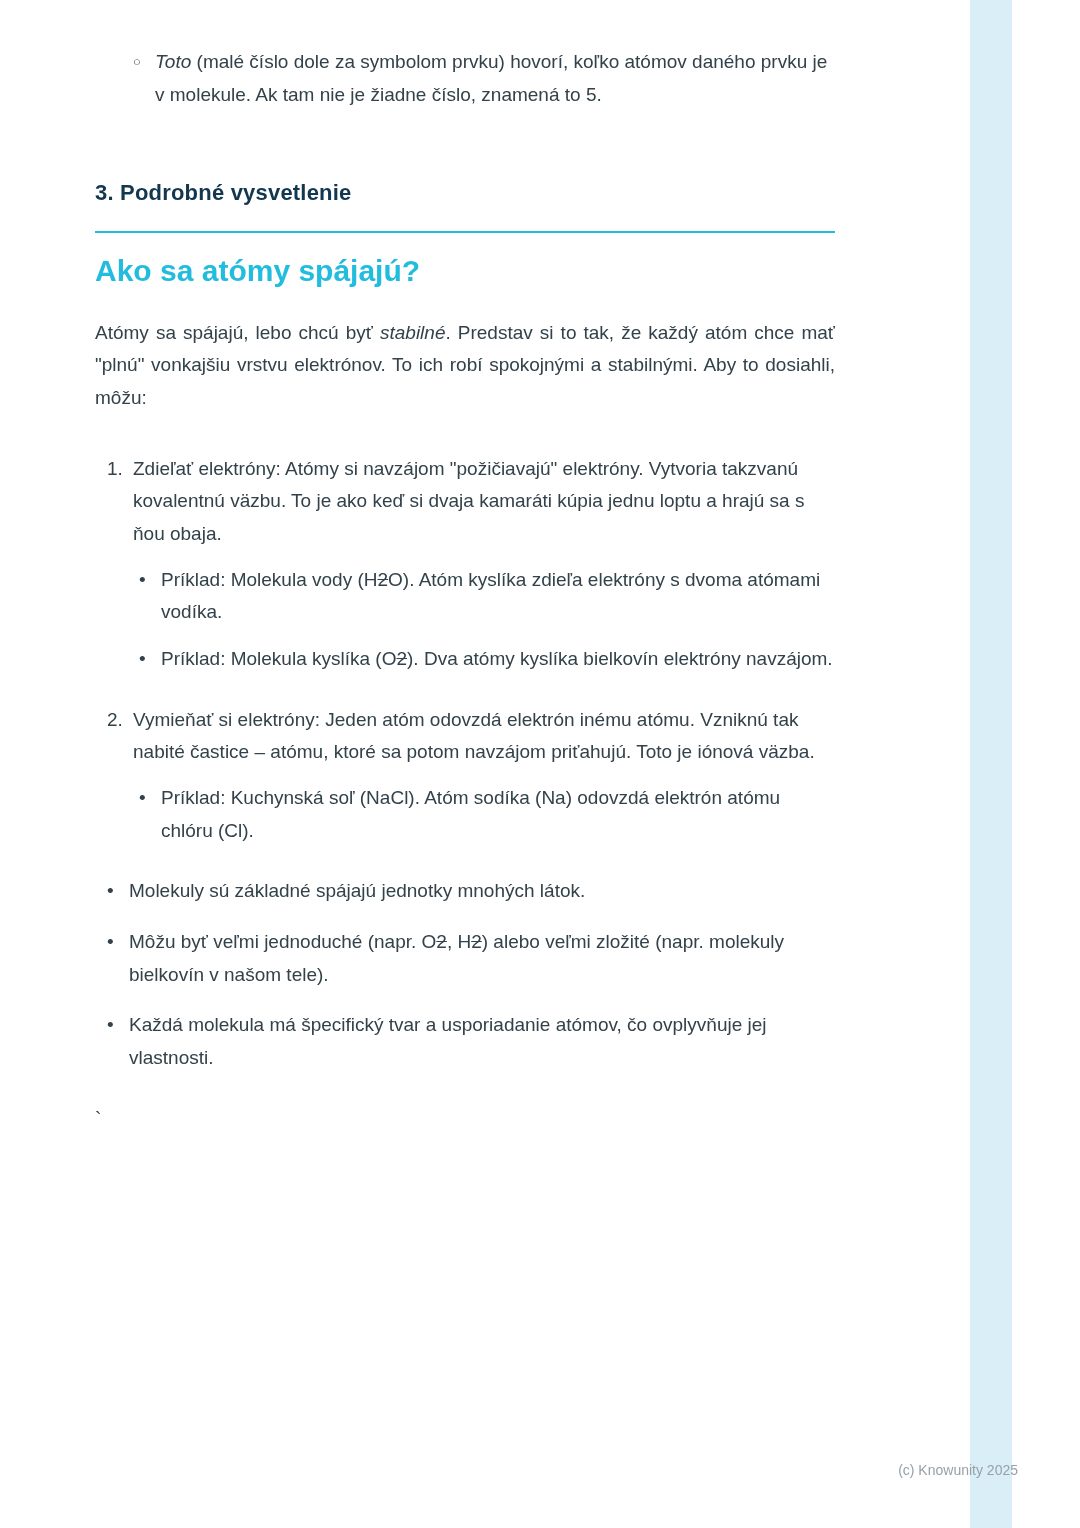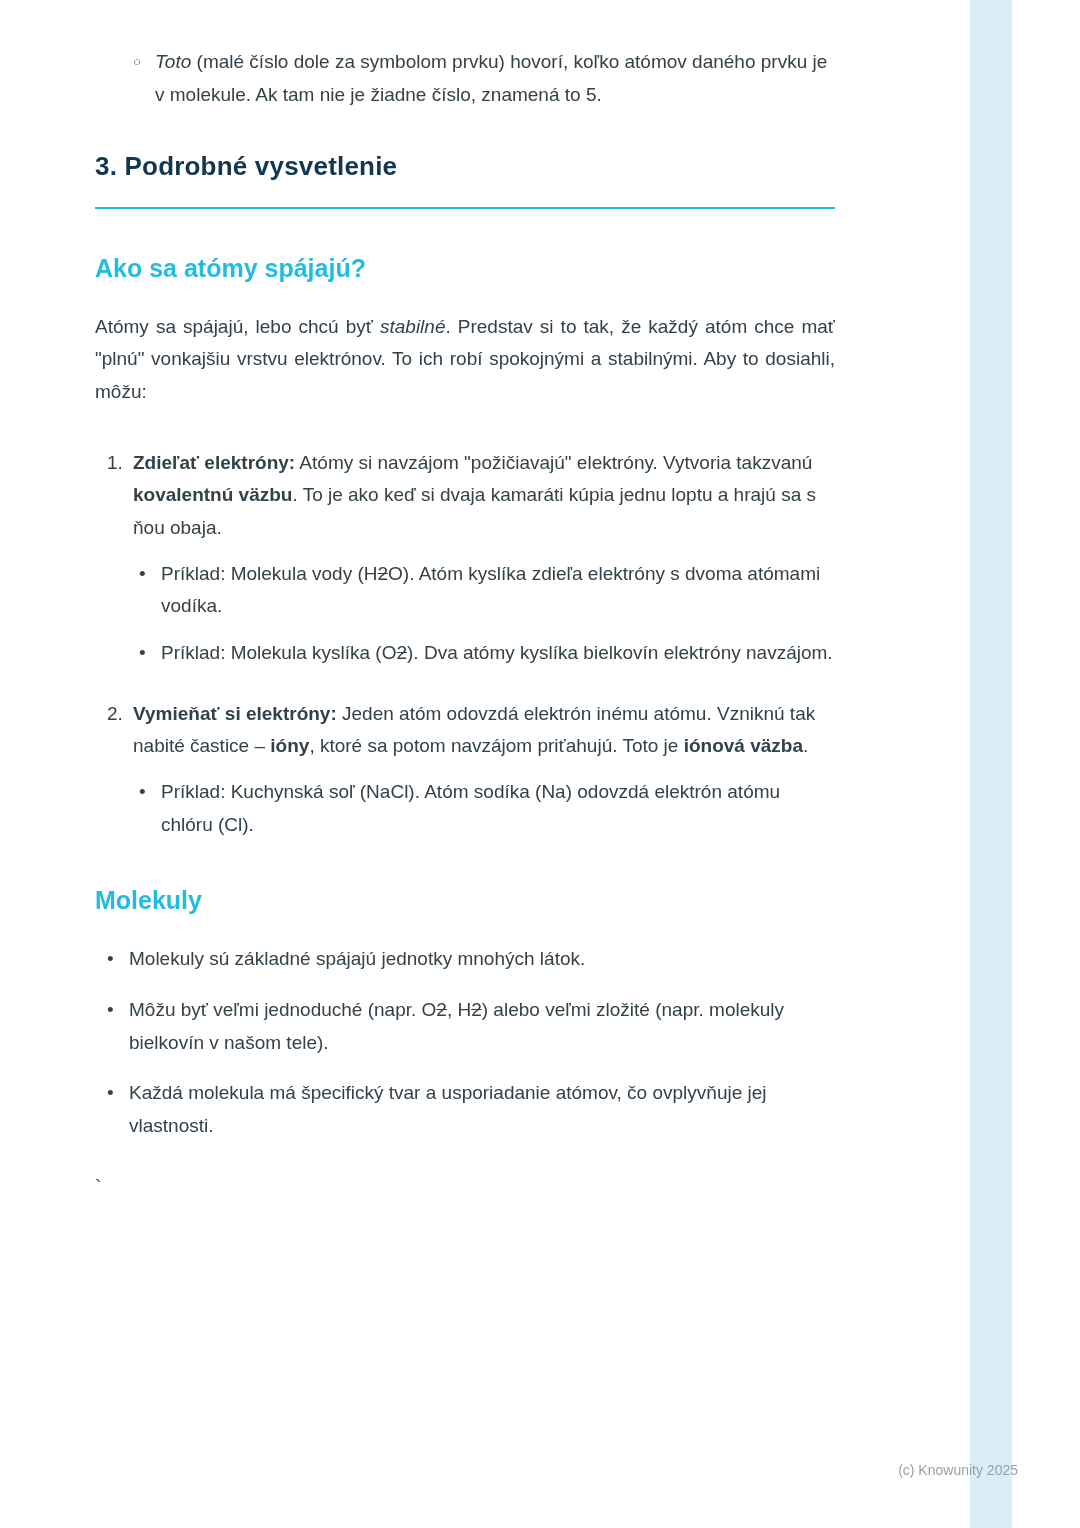--- a/index.html
+++ b/index.html
@@ -37,54 +37,54 @@
 
   .row { display: flex; align-items: flex-start; }
   .row .li-text { flex: 1; min-width: 0; }
   .marker { flex: 0 0 auto; }
 
   
   .intro-bullet { padding-left: 38px; }
   .intro-bullet .marker { width: 22px; font-size: 13px; line-height: 32.5px; }
 
   h1.section {
-    margin: 40px 0 0;
-    font-size: 26px;
+    margin: 69px 0 0;
+    font-size: 22px;
     line-height: 1.2;
     font-weight: 700;
     letter-spacing: .2px;
     color: var(--heading, #12374f);
   }
 
   .rule { margin-top: 24px; height: 2px; background: var(--accent, #22bcdf); }
 
   h2.sub {
-    margin: 44px 0 0;
-    font-size: 25px;
+    margin: 20px 0 0;
+    font-size: 30px;
     line-height: 1.2;
     font-weight: 700;
     color: var(--accent, #22bcdf);
   }
 
   p.lead { margin: 28px 0 7px; text-align: justify; }
 
   .numlist { margin-top: 38px; }
   .numitem { padding-left: 12px; margin-bottom: 28px; }
   .numitem > .row > .marker { width: 26px; line-height: 32.5px; }
 
   .sublist { margin-top: 13px; }
   .subitem { padding-left: 32px; margin-bottom: 14px; }
   .subitem .marker { width: 22px; line-height: 32.5px; }
 
   .bullist { margin-top: 28px; }
   .bulitem { padding-left: 12px; margin-bottom: 18px; }
   .bulitem .marker { width: 22px; line-height: 32.5px; }
 
   .it { font-style: italic; }
-  .bd { font-weight: 700; }
+  .bd { font-weight: 400; }
   .st { text-decoration: line-through; }
 
   .stray { margin-top: 28px; }
 
   .footer {
     position: absolute;
     right: 62px;
     bottom: 50px;
     z-index: 3;
     font-size: 14px;
@@ -126,33 +126,32 @@
           <div class="txt row subitem">
             <span class="marker">•</span>
             <div class="li-text"><span>Príklad: Molekula kyslíka (O</span><span class="st">2</span><span>). Dva atómy kyslíka bielkovín elektróny navzájom.</span></div>
           </div>
         </div>
       </div>
 
       <div class="numitem">
         <div class="txt row">
           <span class="marker">2.</span>
-          <div class="li-text"><span class="bd">Vymieňať si elektróny:</span><span> Jeden atóm odovzdá elektrón inému atómu. Vzniknú tak nabité častice – </span><span class="bd">ióny</span><span>, ktoré sa potom navzájom priťahujú. Toto je </span><span class="bd">iónová väzba</span><span>.</span></div>
+          <div class="li-text"><span class="bd">Vymieňať si elektróny:</span><span> Jeden atóm odovzdá elektrón inému atómu. Vzniknú tak nabité častice – </span><span class="bd">atómu</span><span>, ktoré sa potom navzájom priťahujú. Toto je </span><span class="bd">iónová väzba</span><span>.</span></div>
         </div>
         <div class="sublist">
           <div class="txt row subitem">
             <span class="marker">•</span>
             <div class="li-text"><span>Príklad: Kuchynská soľ (NaCl). Atóm sodíka (Na) odovzdá elektrón atómu chlóru (Cl).</span></div>
           </div>
         </div>
       </div>
 
     </div>
 
-    <h2 class="sub">Molekuly</h2>
 
     <div class="bullist">
       <div class="txt row bulitem">
         <span class="marker">•</span>
         <div class="li-text"><span>Molekuly sú základné spájajú jednotky mnohých látok.</span></div>
       </div>
       <div class="txt row bulitem">
         <span class="marker">•</span>
         <div class="li-text"><span>Môžu byť veľmi jednoduché (napr. O</span><span class="st">2</span><span>, H</span><span class="st">2</span><span>) alebo veľmi zložité (napr. molekuly bielkovín v našom tele).</span></div>
       </div>

